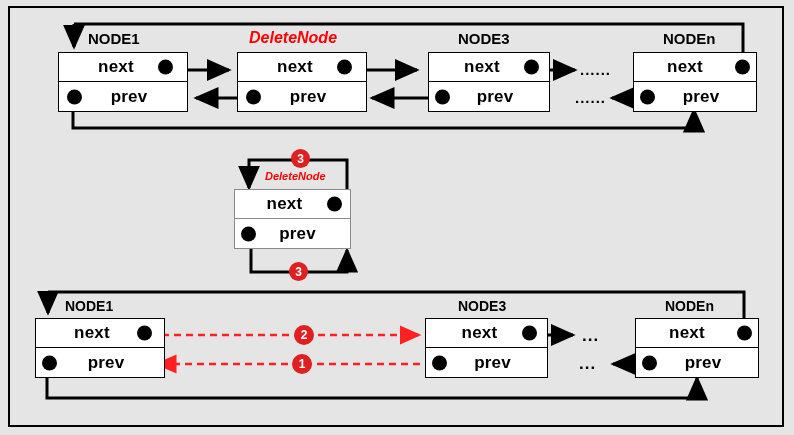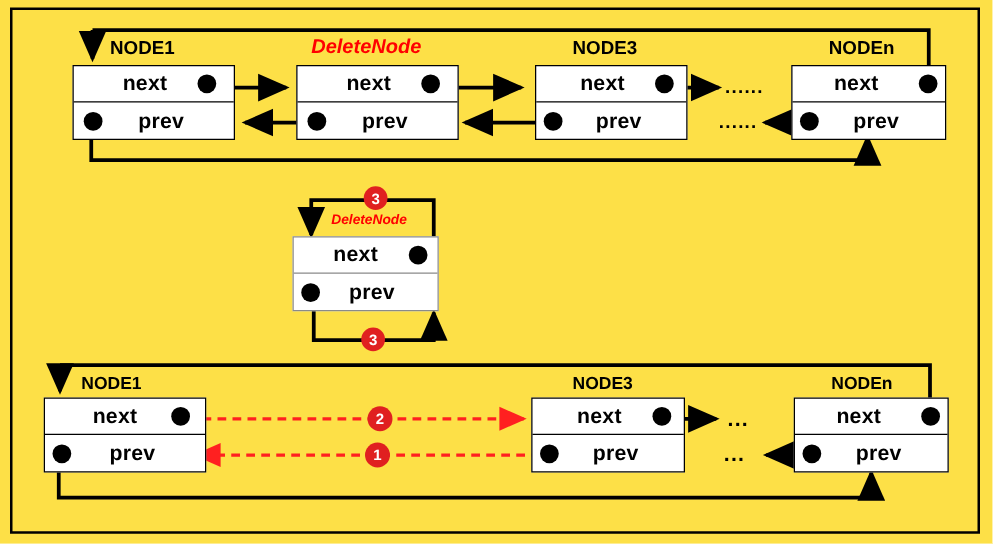--- a/index.html
+++ b/index.html
@@ -1,17 +1,17 @@
 <!DOCTYPE html>
 <html><head>
 <meta charset="utf-8">
 <style>
   html,body{margin:0;padding:0;background:#ffffff;}
   body{width:794px;height:435px;font-family:"Liberation Sans",sans-serif;}
-  #frame{position:relative;width:794px;height:435px;overflow:hidden;background:#fde047;}
+  #frame{position:relative;width:794px;height:435px;overflow:hidden;background:#e5e5e5;}
   #border-frame{position:absolute;left:8px;top:6px;width:776px;height:421px;border:2px solid #000;box-sizing:border-box;}
   svg.wires{position:absolute;left:0;top:0;width:794px;height:435px;overflow:visible;}
 
   .node{position:absolute;box-sizing:border-box;border:1.5px solid #000;background:#fff;}
   .node.gray{border:1.5px solid #8a8a8a;}
   .cell{position:relative;box-sizing:border-box;width:100%;height:50%;display:flex;align-items:center;justify-content:center;}
   .cell.top{border-bottom:1.5px solid #000;}
   .node.gray .cell.top{border-bottom:1.5px solid #8a8a8a;}
   .cell .txt{font-weight:bold;color:#000;letter-spacing:.2px;}
   .dot{position:absolute;border-radius:50%;background:#000;}

